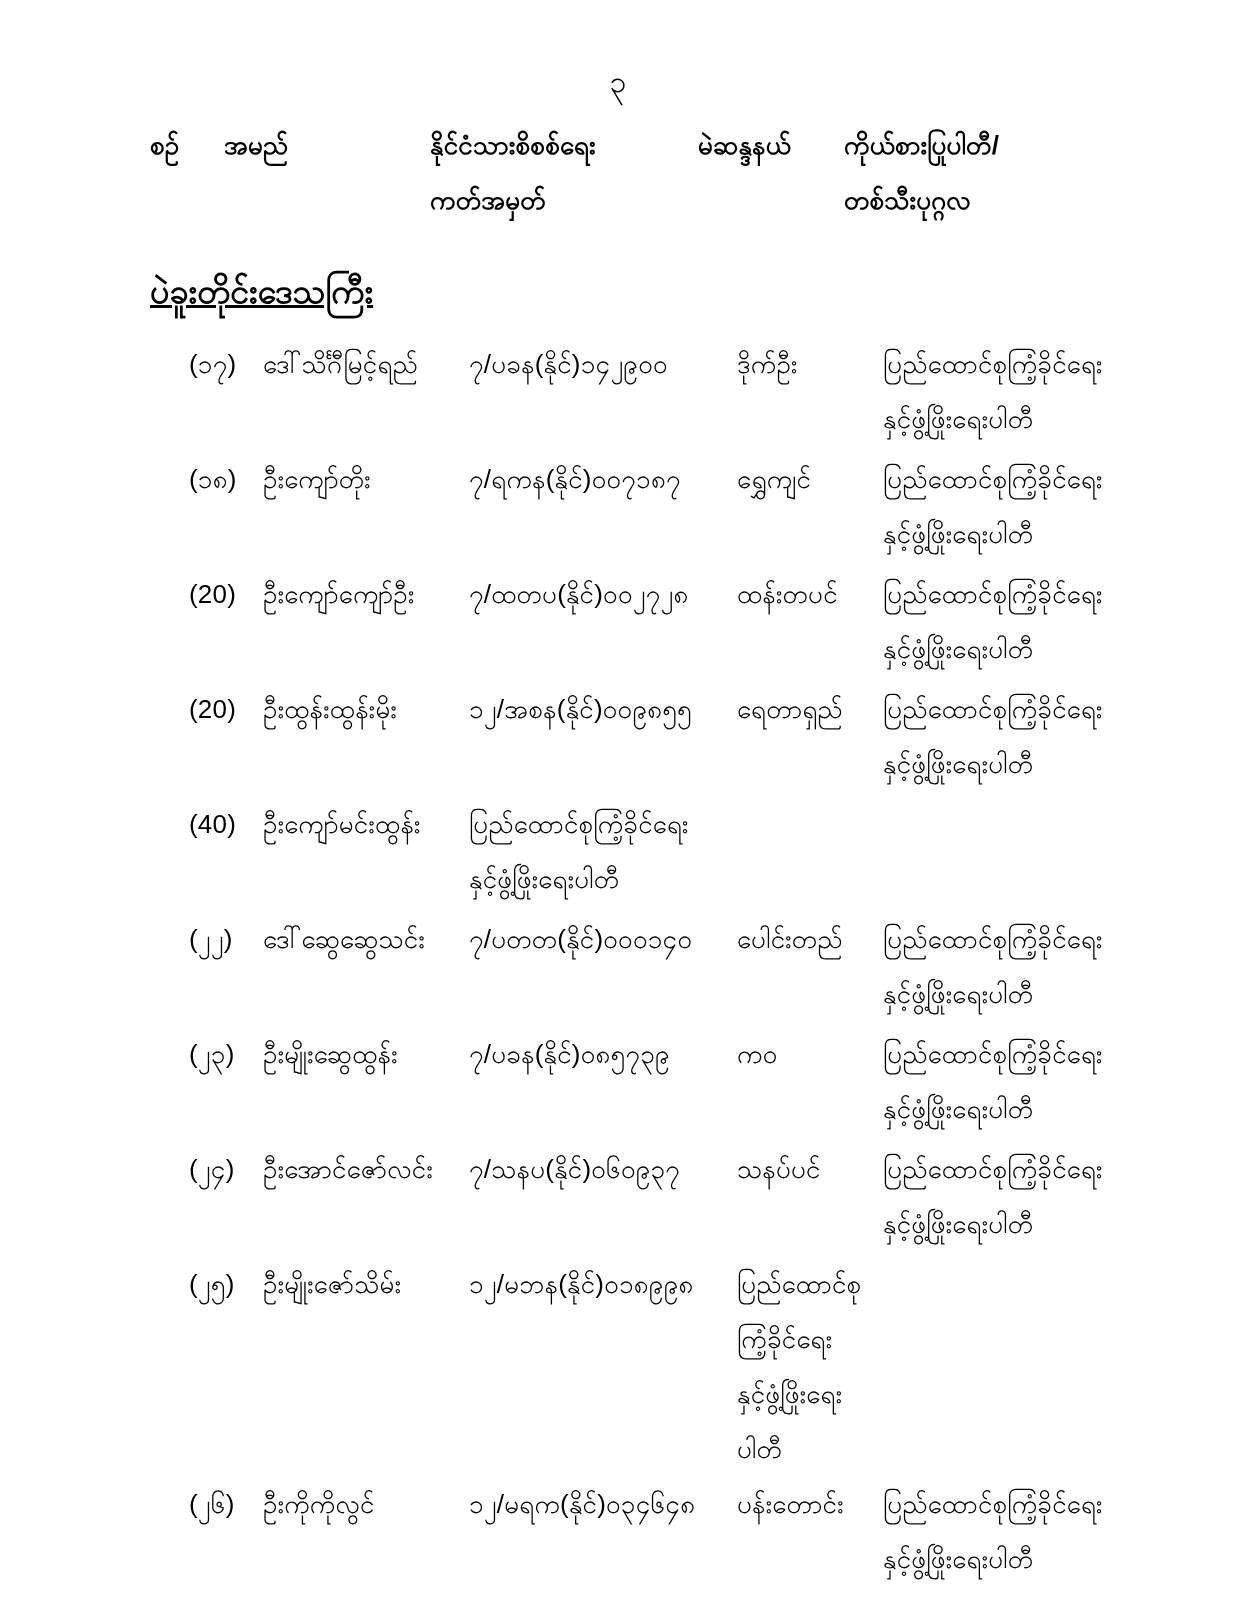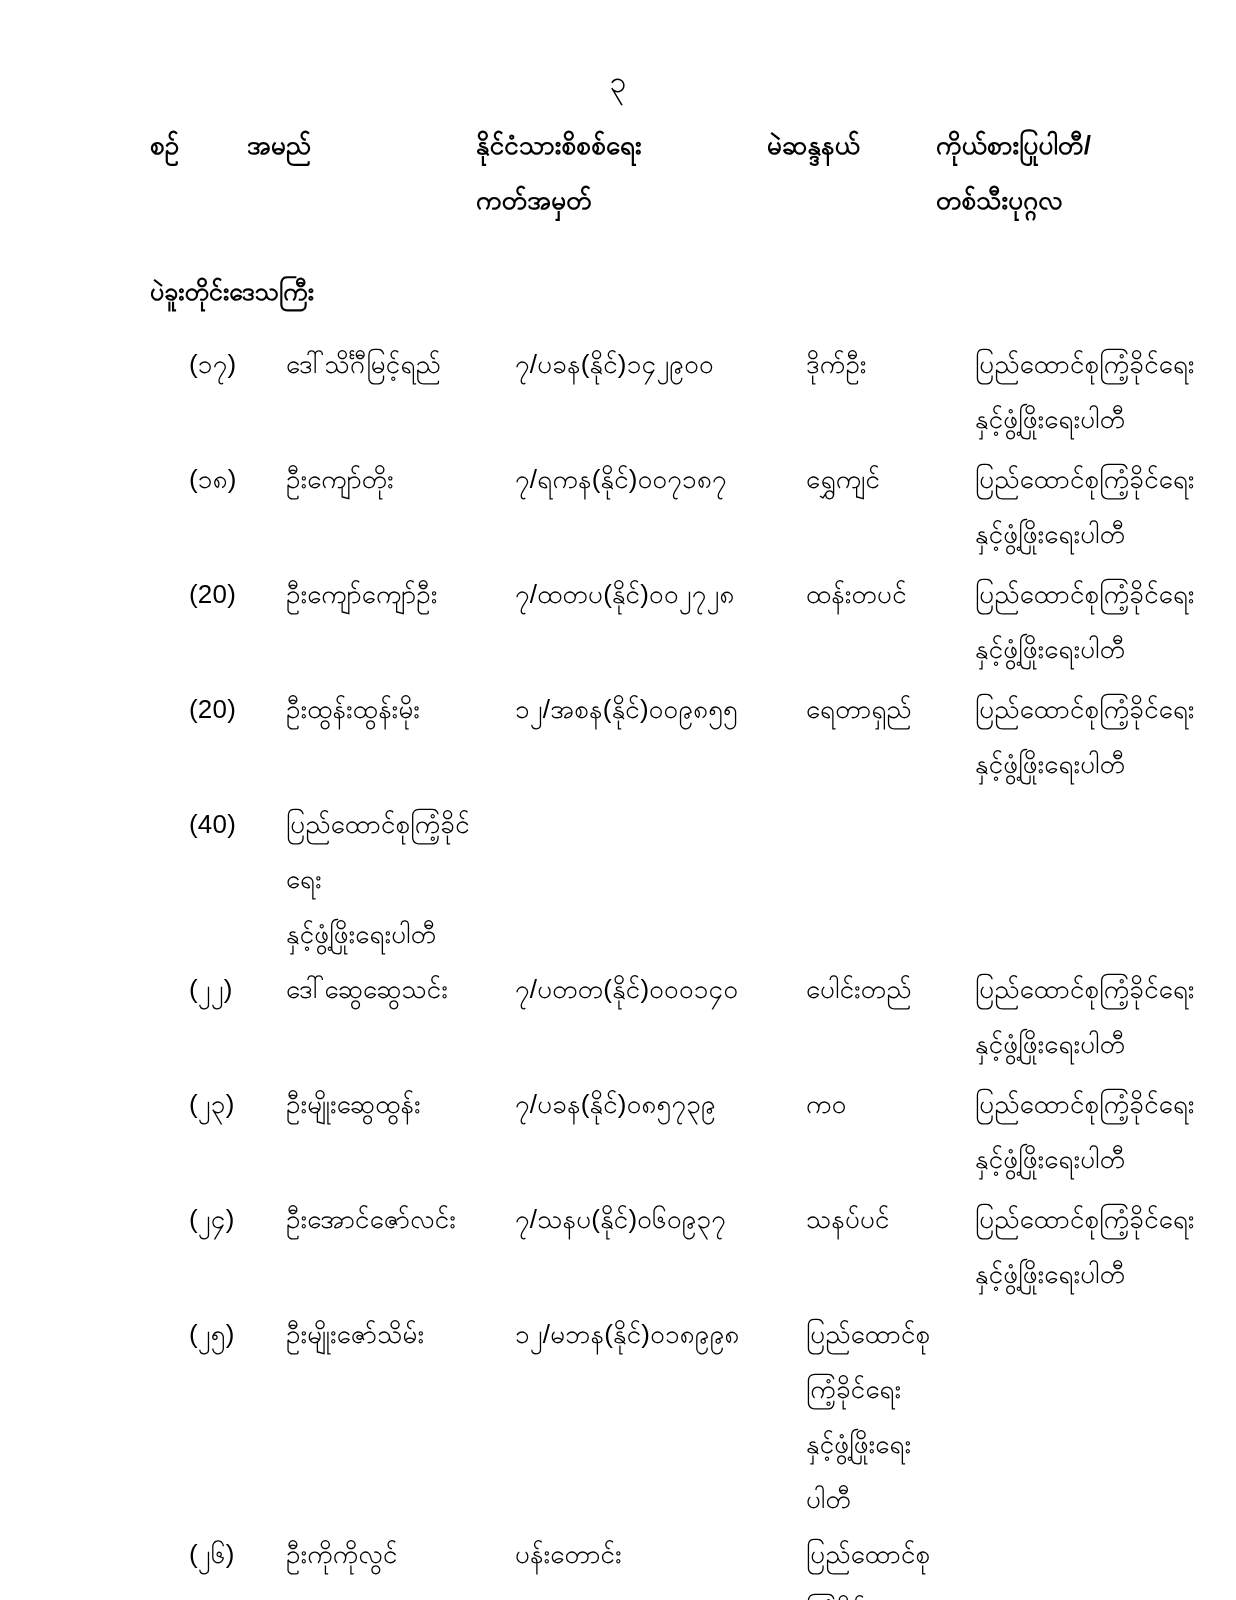--- a/index.html
+++ b/index.html
@@ -34,36 +34,36 @@
   .doc-table {
     position: absolute;
     left: 150px;
     top: 118px;
     width: 960px;
   }
   .grid-row {
     display: grid;
     grid-template-columns: 74px 206px 268px 146px 260px;
     align-items: start;
-    gap: 23px;
   }
   .cell {
     font-size: 26px;
     line-height: 55px;
     white-space: pre-line;
     letter-spacing: 0.2px;
   }
   .header-row .cell {
     font-weight: 700;
   }
   .section-title {
     margin-top: 36px;
-    font-size: 25px;
+    font-size: 34px;
     font-weight: 700;
     line-height: 55px;
+    text-decoration: underline;
   }
   .rows {
     margin-top: 18px;
     margin-left: 39px;
   }
   .data-row {
     min-height: 115px;
   }
 </style>
 </head>
@@ -120,20 +120,21 @@
         <div class="cell">(20)</div>
         <div class="cell">ဦးထွန်းထွန်းမိုး</div>
         <div class="cell">၁၂/အစန(နိုင်)၀၀၉၈၅၅</div>
         <div class="cell">ရေတာရှည်</div>
         <div class="cell">ပြည်ထောင်စုကြံ့ခိုင်ရေး
 နှင့်ဖွံ့ဖြိုးရေးပါတီ</div>
       </div>
 
       <div class="grid-row data-row">
         <div class="cell">(40)</div>
+        <div class="cell">ဦးကျော်မင်းထွန်း</div>
         <div class="cell">ပြည်ထောင်စုကြံ့ခိုင်ရေး
 နှင့်ဖွံ့ဖြိုးရေးပါတီ</div>
       </div>
 
       <div class="grid-row data-row">
         <div class="cell">(၂၂)</div>
         <div class="cell">ဒေါ်ဆွေဆွေသင်း</div>
         <div class="cell">၇/ပတတ(နိုင်)၀၀၀၁၄၀</div>
         <div class="cell">ပေါင်းတည်</div>
         <div class="cell">ပြည်ထောင်စုကြံ့ခိုင်ရေး
@@ -162,20 +163,21 @@
         <div class="cell">(၂၅)</div>
         <div class="cell">ဦးမျိုးဇော်သိမ်း</div>
         <div class="cell">၁၂/မဘန(နိုင်)၀၁၈၉၉၈</div>
         <div class="cell">ပြည်ထောင်စုကြံ့ခိုင်ရေး
 နှင့်ဖွံ့ဖြိုးရေးပါတီ</div>
       </div>
 
       <div class="grid-row data-row">
         <div class="cell">(၂၆)</div>
         <div class="cell">ဦးကိုကိုလွင်</div>
+        <div class="cell">၁၂/မရက(နိုင်)၀၃၄၆၄၈</div>
         <div class="cell">ပန်းတောင်း</div>
         <div class="cell">ပြည်ထောင်စုကြံ့ခိုင်ရေး
 နှင့်ဖွံ့ဖြိုးရေးပါတီ</div>
       </div>
 
     </div>
   </div>
 </div>
 
 </body></html>

